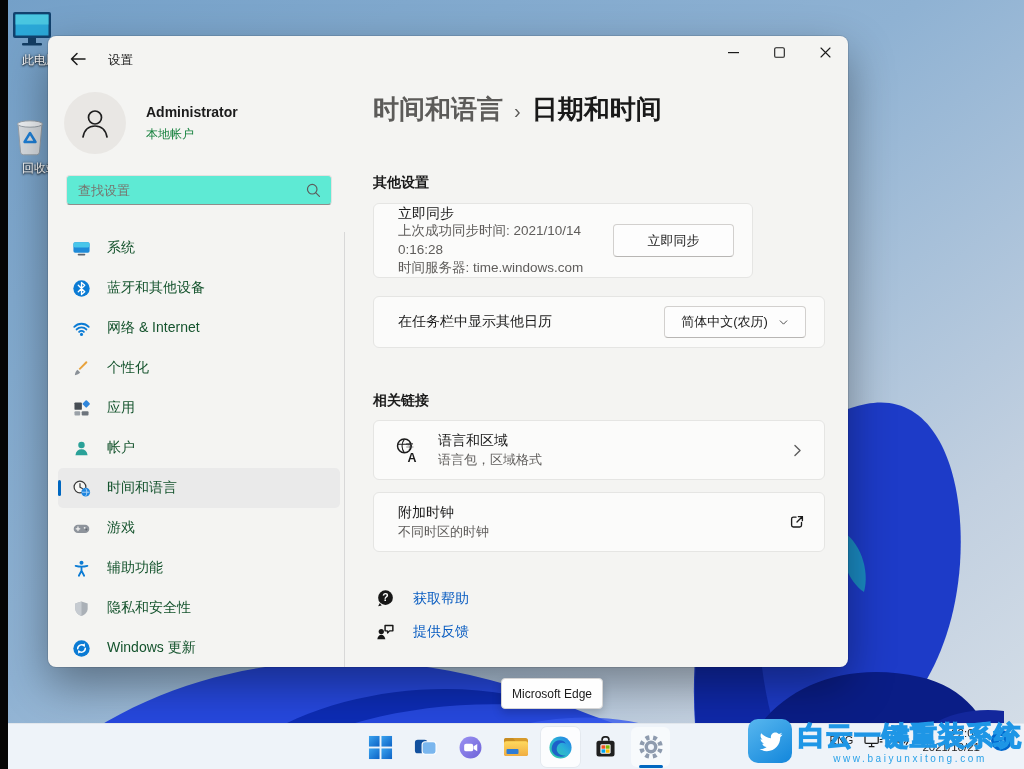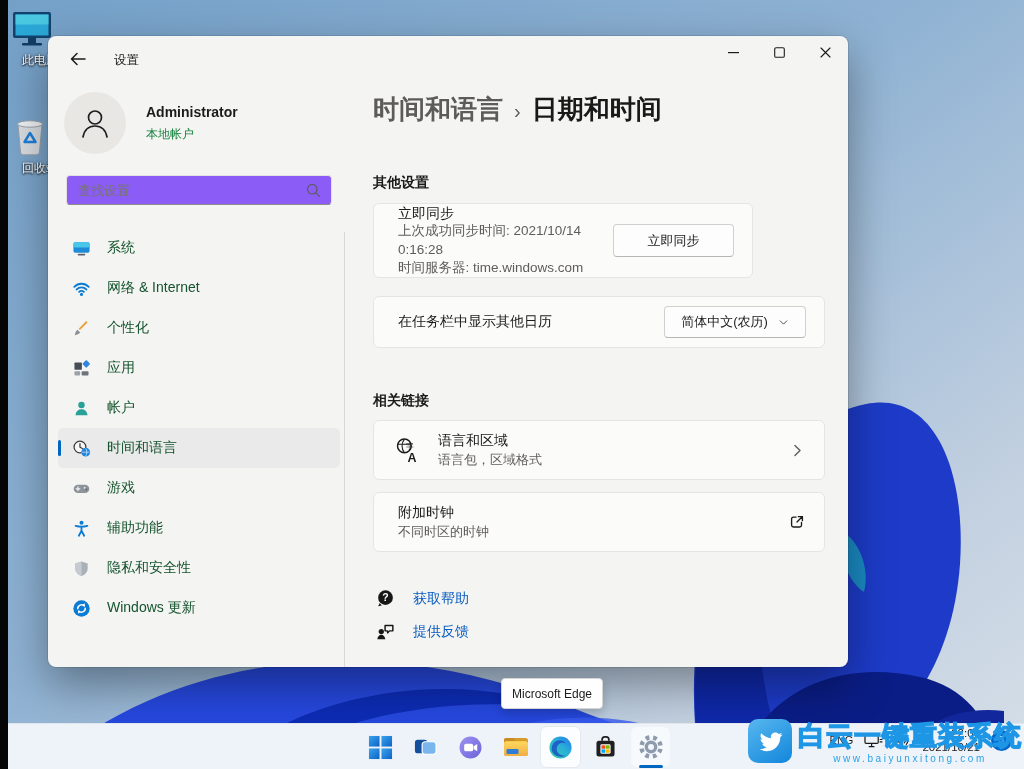--- a/index.html
+++ b/index.html
@@ -18,30 +18,30 @@
   .desk-icon .lbl{margin-top:2px;font-size:12px;color:#fff;
     text-shadow:0 1px 2px rgba(0,0,0,.9),0 0 3px rgba(0,0,0,.7);white-space:nowrap;}
   #deskicon-pc{left:10px;top:10px;}
   #deskicon-recycle{left:10px;top:112px;}
 
   
   .window{left:48px;top:36px;width:800px;height:631px;background:#f4f4f2;
     border-radius:8px;box-shadow:0 18px 45px rgba(0,0,0,.38),0 0 0 1px rgba(0,0,0,.1);
     z-index:10;overflow:hidden;}
   .back-btn{left:20px;top:13px;width:22px;height:22px;cursor:pointer;}
-  .win-title{left:66px;top:16px;font-size:12.5px;color:#1b1b1b;}
+  .win-title{left:60px;top:16px;font-size:12.5px;color:#1b1b1b;}
   .win-controls{right:0;top:0;display:flex;}
   .win-ctl{width:46px;height:32px;display:flex;align-items:center;justify-content:center;cursor:pointer;}
 
   .avatar{left:16px;top:56px;width:62px;height:62px;border-radius:50%;background:#e9e7e4;
     display:flex;align-items:center;justify-content:center;}
   .user-name{left:98px;top:68px;font-size:14px;font-weight:bold;color:#1b1b1b;}
   .user-type{left:98px;top:90px;font-size:12px;color:#15803d;}
 
-  .searchbox{left:18px;top:139px;width:266px;height:30px;background:#8b5cf6;
+  .searchbox{left:18px;top:139px;width:266px;height:30px;background:#5eead4;
     border:1px solid #e4e1df;border-bottom:1px solid #8f8d8b;border-radius:4px;
     display:flex;align-items:center;box-sizing:border-box;padding:0 9px;}
   .searchbox input{flex:1;border:none;outline:none;font-size:13px;color:#1b1b1b;
     font-family:inherit;background:transparent;}
   .searchbox input::placeholder{color:#77756f;opacity:1;}
 
   .nav{left:10px;top:192px;width:282px;z-index:2;}
   .nav-item{position:relative;height:40px;border-radius:5px;display:flex;align-items:center;
     padding-left:14px;gap:16px;font-size:14px;color:#14532d;cursor:pointer;box-sizing:border-box;}
   .nav-item.selected{background:#eaeaea;}
@@ -222,20 +222,27 @@
 
       <div class="nav-item">
         <svg width="19" height="19" viewBox="0 0 20 20">
           <rect x="1.5" y="3.5" width="17" height="11" rx="1.8" fill="#1f8ad8"></rect>
           <rect x="1.5" y="3.5" width="17" height="5.5" rx="1.8" fill="#49c6ea"></rect>
           <rect x="6" y="15.5" width="8" height="1.8" rx=".9" fill="#5a6470"></rect>
         </svg>
         <span>系统</span>
       </div>
 
+      <div class="nav-item">
+        <svg width="19" height="19" viewBox="0 0 20 20">
+          <circle cx="10" cy="10" r="8.6" fill="#0b7bd4"></circle>
+          <path d="M6.6 6.6l6.8 6.8-3.4 2.9V3.7l3.4 2.9-6.8 6.8" fill="none" stroke="#fff" stroke-width="1.4" stroke-linecap="round" stroke-linejoin="round"></path>
+        </svg>
+        <span>蓝牙和其他设备</span>
+      </div>
 
       <div class="nav-item">
         <svg width="19" height="19" viewBox="0 0 20 20">
           <path d="M2.4 8.2a10.6 10.6 0 0 1 15.2 0M4.9 11a7 7 0 0 1 10.2 0M7.5 13.6a3.4 3.4 0 0 1 5 0" fill="none" stroke="#0b7bd4" stroke-width="2" stroke-linecap="round"></path>
           <circle cx="10" cy="16.2" r="1.6" fill="#0b7bd4"></circle>
         </svg>
         <span>网络 &amp; Internet</span>
       </div>
 
       <div class="nav-item">

